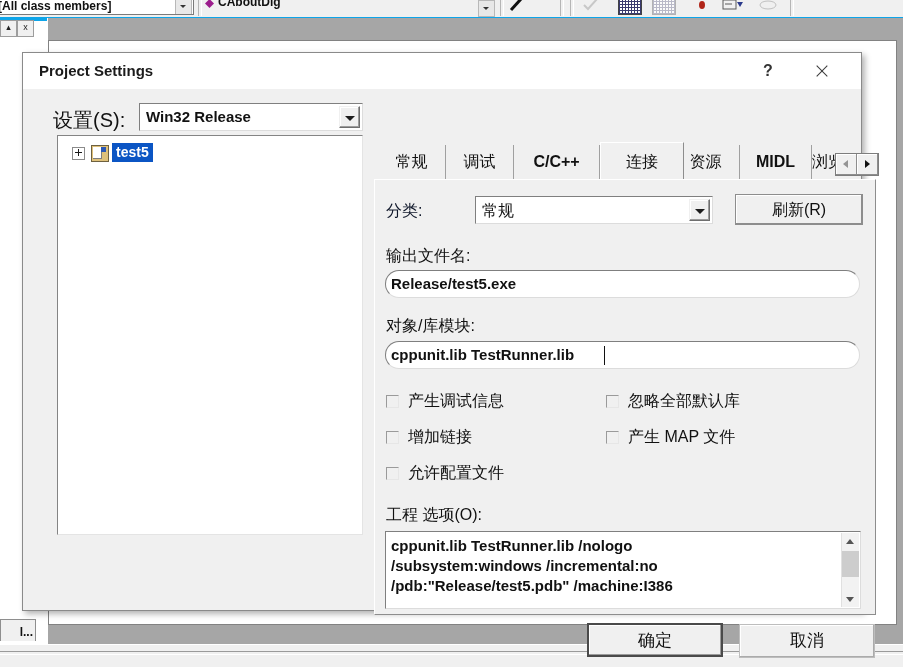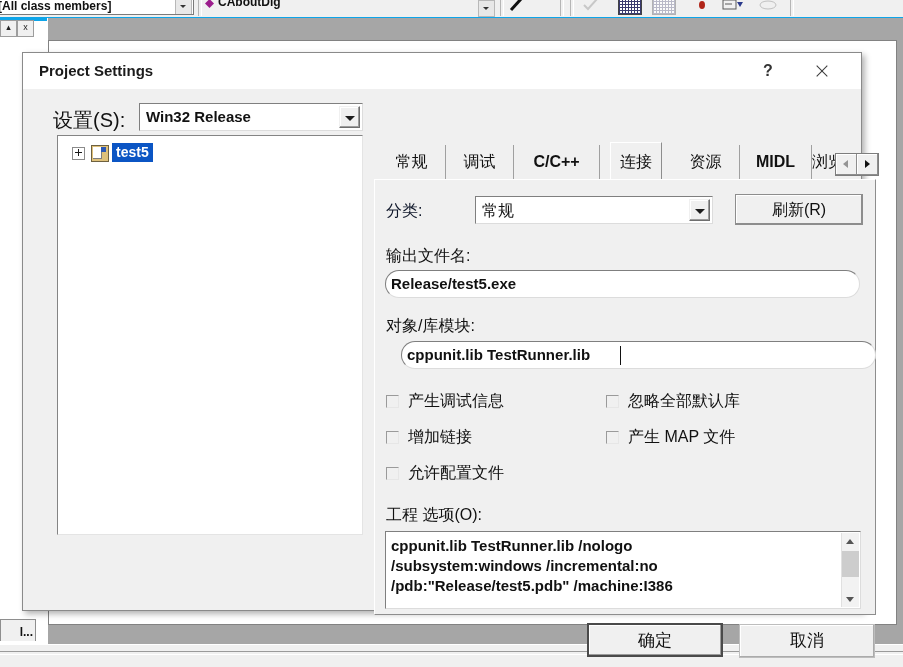--- a/index.html
+++ b/index.html
@@ -271,21 +271,21 @@
     position: absolute; left: 5px; top: 4px; font-size: 15px;
     font-weight: bold; color: #111; white-space: nowrap;
   }
   .caret {
     position: absolute; top: 4px; width: 1px; height: 19px; background: #111;
   }
 
   #outfile-label { left: 363px; top: 193px; }
   #outfile-field { left: 362px; top: 217px; width: 475px; }
   #objlib-label  { left: 363px; top: 263px; }
-  #objlib-field  { left: 362px; top: 288px; width: 475px; margin-left: 16px; }
+  #objlib-field  { left: 362px; top: 288px; width: 475px; }
 
   .checkbox-row { position: absolute; height: 22px; white-space: nowrap; }
   .cb-box {
     position: absolute; left: 0; top: 4px; width: 13px; height: 13px;
     background: #f0f0f0; border: 1px solid #9a9a9a;
     border-right-color:#e6e6e6; border-bottom-color:#e6e6e6;
     box-sizing: border-box;
   }
   .cb-label { position: absolute; left: 22px; top: 0; font-size: 16px; color: #111; }
 
@@ -428,21 +428,21 @@
       <span id="tree-label">test5</span>
     </div>
   </div>
 
   <div id="tab-page"></div>
 
   <div id="tabstrip">
     <div class="tab inactive" style="left:0px;  width:68px;">常规</div>
     <div class="tab inactive" style="left:68px; width:68px;">调试</div>
     <div class="tab inactive" style="left:136px; width:86px; font-weight:bold;">C/C++</div>
-    <div class="tab active" style="left:232px; width:52px;">连接</div>
+    <div class="tab active" style="left:222px; width:84px;">连接</div>
     <div class="tab inactive" style="left:294px; width:68px;">资源</div>
     <div class="tab inactive" style="left:362px; width:72px; font-weight:bold;">MIDL</div>
     <div class="tab clipped" style="left:434px; width:26px;">浏览</div>
   </div>
 
   <div id="tab-scroll">
     <div class="scroll-arrow" id="tab-scroll-left"></div>
     <div class="scroll-arrow" id="tab-scroll-right"></div>
   </div>
 

